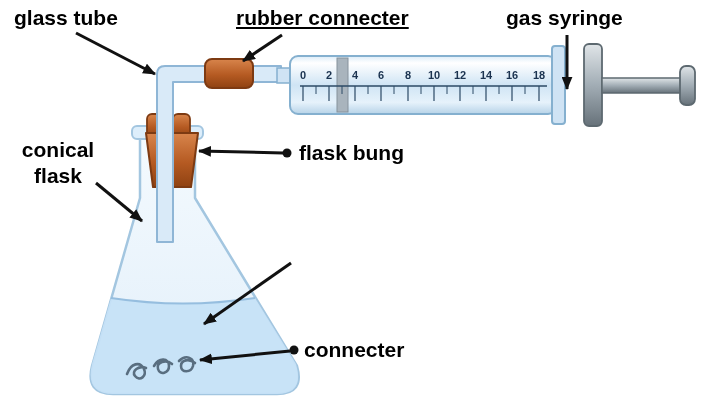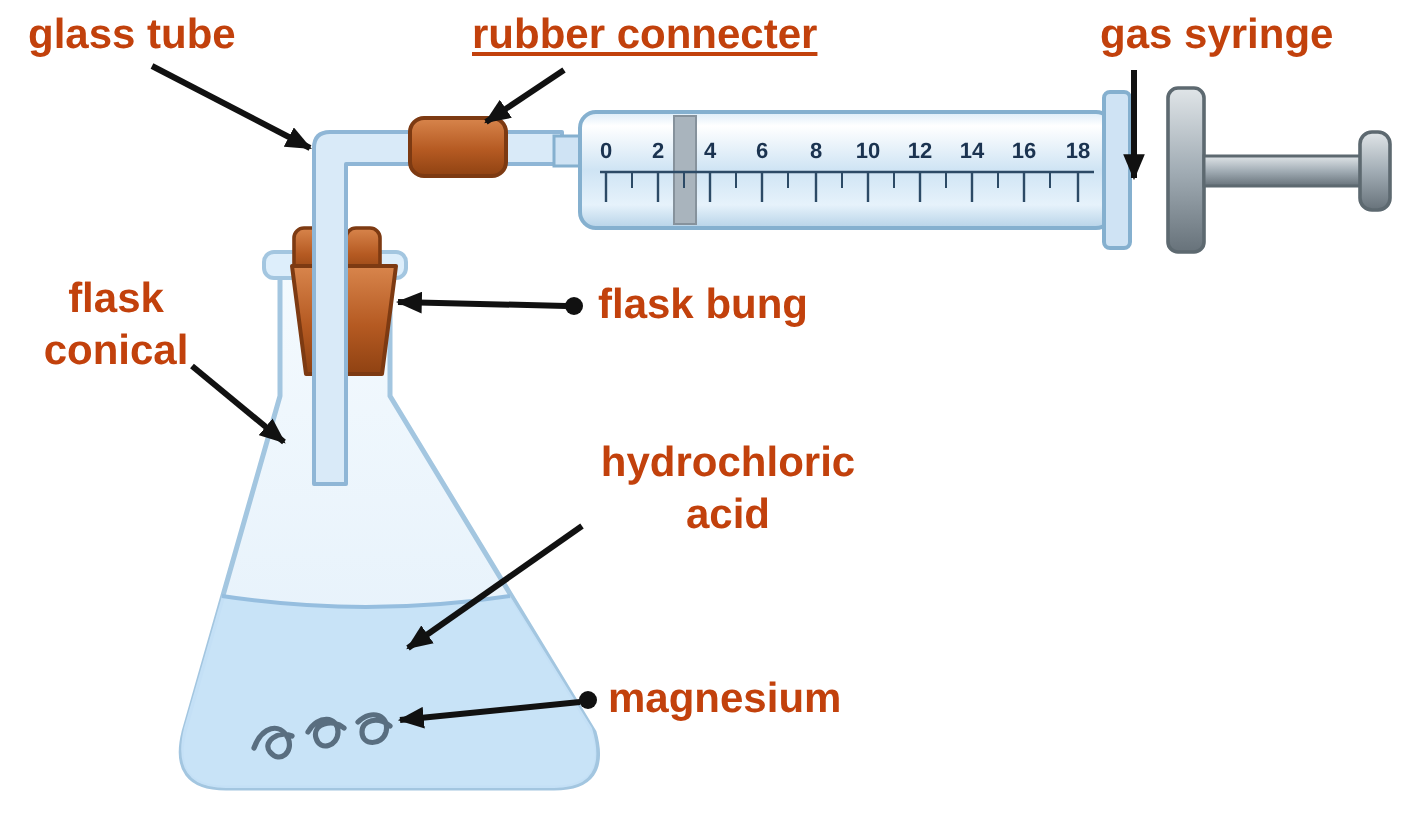--- a/index.html
+++ b/index.html
@@ -6,21 +6,21 @@
   .stage{
     position:relative;
     width:703px;height:411px;
     background:#ffffff;
     font-family:"Liberation Sans", sans-serif;
     overflow:hidden;
   }
   .stage svg{position:absolute;left:0;top:0;}
   .label{
     position:absolute;
-    color:#c2410c;
+    color:#000000;
     font-weight:700;
     font-size:21px;
     line-height:26px;
     white-space:nowrap;
   }
   .label.center{text-align:center;white-space:normal;}
   .scale-num{
     font-family:"Liberation Sans", sans-serif;
     font-weight:700;
     font-size:11px;
@@ -120,29 +120,25 @@
       <line x1="290" y1="351" x2="200" y2="360" marker-end="url(#ah)"></line>
       <circle cx="287" cy="153" r="4.5" fill="#111111" stroke="none"></circle>
       <circle cx="294" cy="350" r="4.5" fill="#111111" stroke="none"></circle>
     </g>
   </svg>
 
   <div class="label" style="left:14px;top:5px;">glass tube</div>
 
   <div class="label" style="left:236px;top:5px;text-decoration:underline;">rubber connecter</div>
 
-  <div class="label" style="left:550px;top:5px;text-align:center;">gas syringe</div>
+  <div class="label" style="left:506px;top:5px;text-align:center;">gas syringe</div>
 
   <div class="label center" style="left:8px;top:137px;width:100px;">
+    <div>conical</div>
     <div>flask</div>
-    <div>conical</div>
   </div>
 
   <div class="label" style="left:299px;top:140px;">flask bung</div>
 
-  <div class="label center" style="left:286px;top:219px;width:156px;">
-    <div>hydrochloric</div>
-    <div>acid</div>
-  </div>
 
-  <div class="label" style="left:304px;top:337px;">magnesium</div>
+  <div class="label" style="left:304px;top:337px;">connecter</div>
 
 </div>
 
 </body></html>

